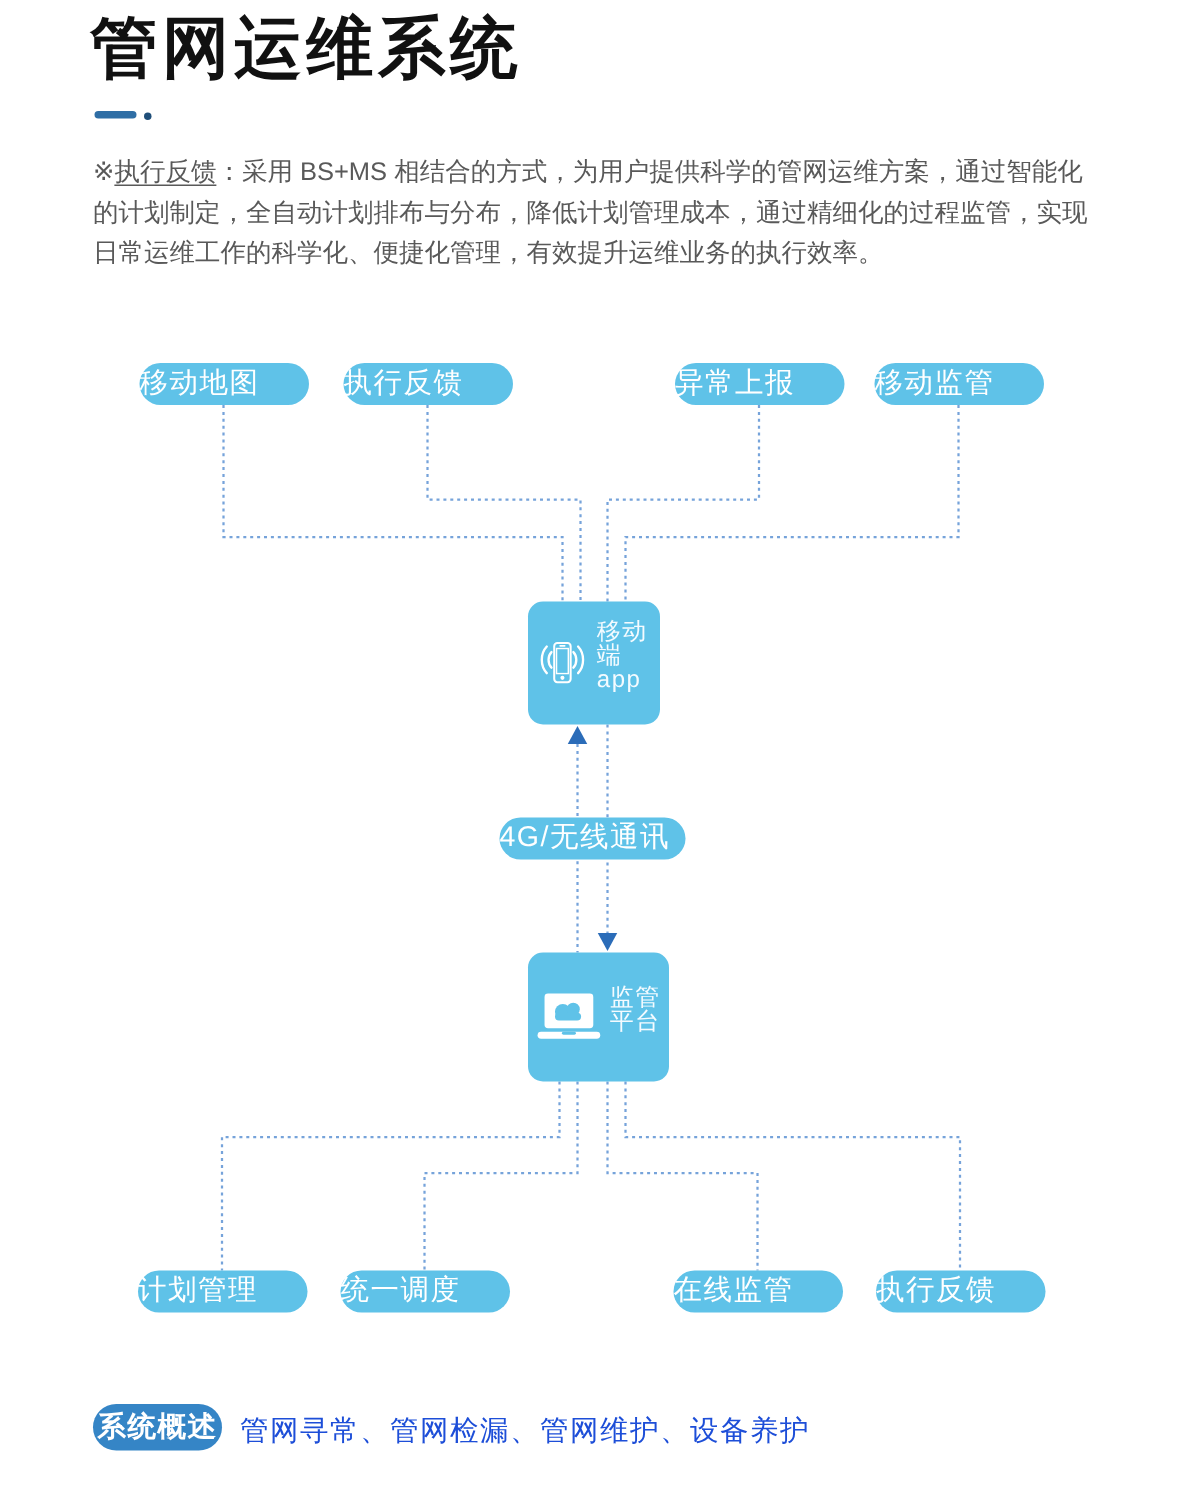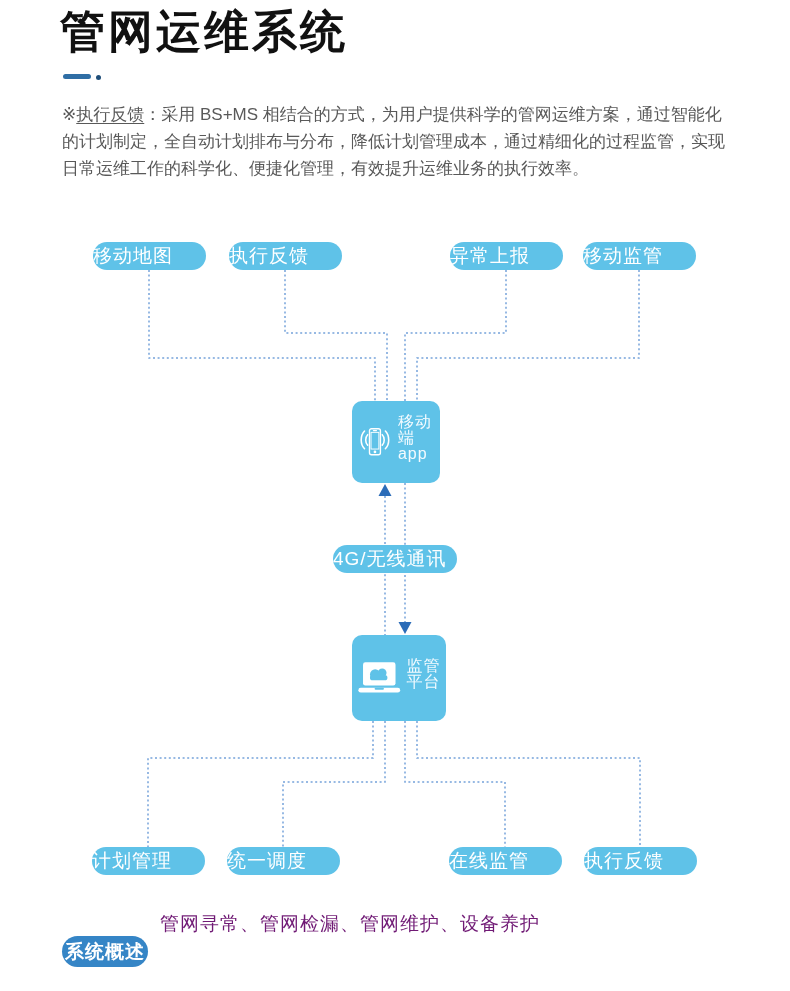--- a/index.html
+++ b/index.html
@@ -37,21 +37,21 @@
   }
   .devbox .devlabel{font-size:16px;line-height:1;padding-bottom:8px;letter-spacing:1px;color:#f4fbff;}
   .devbox svg{display:block;}
   
   .footer-badge{
     left:62px;top:936px;width:86px;height:31px;border-radius:15.5px;
     background:#3585c6;color:#ffffff;font-size:19px;font-weight:bold;
     line-height:31px;text-align:center;letter-spacing:1px;
   }
   .footer-text{
-    left:160px;top:911px;font-size:19px;color:#701a75;letter-spacing:1px;white-space:nowrap;
+    left:160px;top:941px;font-size:19px;color:#1d4ed8;letter-spacing:1px;white-space:nowrap;
   }
 </style>
 </head>
 <body>
 
 <div class="abs page-title">管网运维系统</div>
 <div class="abs accent-dash"></div>
 <div class="abs accent-dot"></div>
 
 <div class="abs overview"><span>※</span><span class="u">执行反馈</span><span>：</span><span>采用 BS+MS  相结合的方式，为用户提供科学的管网运维方案，通过智能化的计划制定，全自动计划排布与分布，降低计划管理成本，通过精细化的过程监管，实现日常运维工作的科学化、便捷化管理，有效提升运维业务的执行效率。</span></div>

